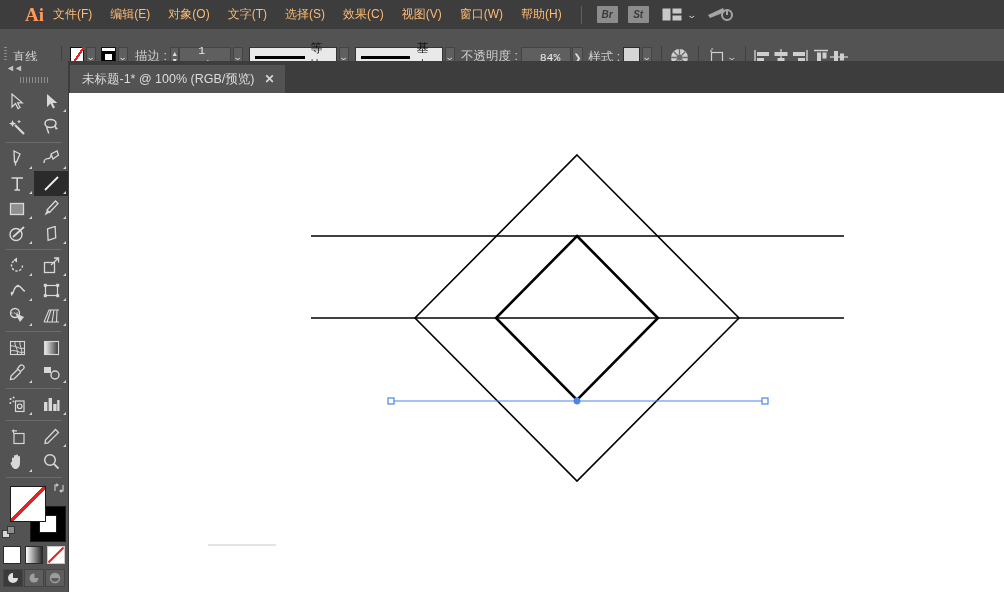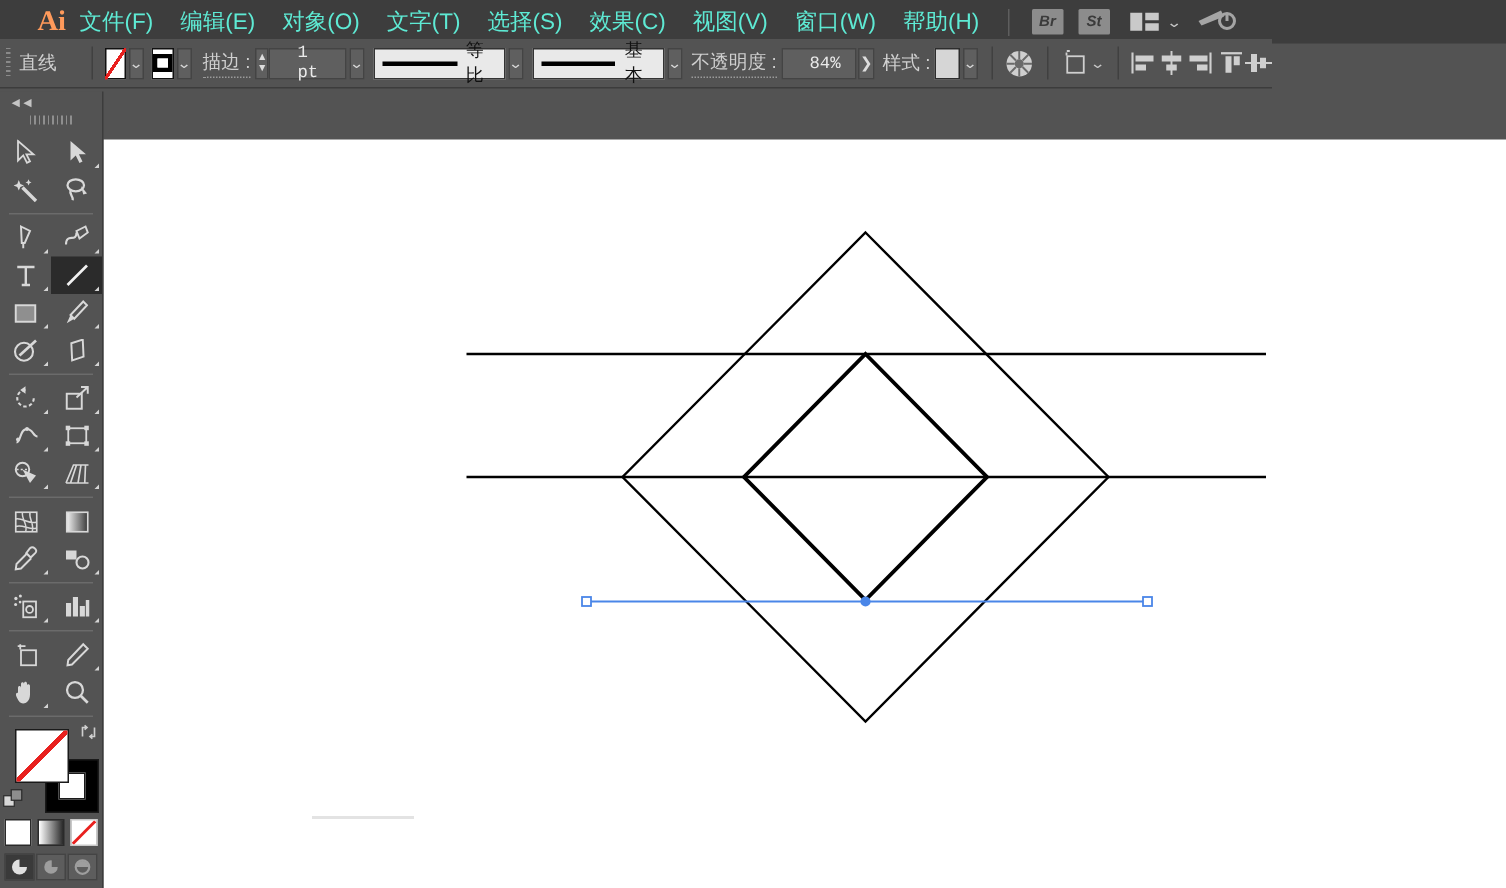--- a/index.html
+++ b/index.html
@@ -15,38 +15,38 @@
   .menubar{
     position:absolute;left:0;top:0;width:1004px;height:29px;
     background:#3d3d3d;display:flex;align-items:center;
   }
   .ai-logo{
     width:44px;text-align:right;color:#ff9a5b;
     font-size:19px;font-weight:bold;font-family:"Liberation Serif",serif;
     letter-spacing:0px;
   }
   .menu-item{
-    color:#5eead4;font-size:15px;padding:0 9px;height:29px;
+    color:#fdba74;font-size:12px;padding:0 9px;height:29px;
     line-height:29px;white-space:nowrap;cursor:default;
   }
   .mb-sep{width:1px;height:18px;background:#5e5e5e;margin:0 10px;}
   .mini-btn{
     width:21px;height:17px;background:#8c8c8c;color:#3b3b3b;
     font-size:10px;font-weight:bold;display:flex;align-items:center;
     justify-content:center;border-radius:1px;margin:0 5px;font-style:italic;
   }
   .arrange-icon{display:flex;gap:1.5px;margin-left:8px;align-items:center;}
   .chev{
     color:#c8c8c8;font-size:9px;margin-left:6px;transform:scaleX(1.4);
   }
   .ws-icon{margin-left:12px;opacity:.85;}
 
   
   .optbar{
-    position:absolute;left:0;top:26px;width:848px;height:32px;
+    position:absolute;left:0;top:41px;width:848px;height:32px;
     background:#535353;display:flex;align-items:center;
     border-bottom:1px solid #3c3c3c;
   }
   .grip{
     width:5px;height:20px;margin:0 6px 0 4px;
     background:repeating-linear-gradient(to bottom,#8a8a8a 0,#8a8a8a 1px,transparent 1px,transparent 3px);
   }
   .opt-label{color:#d0d0d0;font-size:12.5px;white-space:nowrap;}
   .opt-label-u{
     color:#cfcfcf;font-size:12.5px;white-space:nowrap;
@@ -356,20 +356,26 @@
     </div>
     <div class="icon-btn">
       <svg width="18" height="16" viewBox="0 0 18 16">
         <line x1="0" y1="8" x2="18" y2="8" stroke="#cfcfcf" stroke-width="1.3"></line>
         <rect x="4" y="2" width="4" height="12" fill="#cfcfcf"></rect>
         <rect x="10" y="4.5" width="4" height="7" fill="#cfcfcf"></rect>
       </svg>
     </div>
   </div>
 
+  <div class="tabbar">
+    <div class="tab">
+      <span>未标题-1* @ 100% (RGB/预览)</span>
+      <span class="tab-close">✕</span>
+    </div>
+  </div>
 
   <div class="leftgutter"></div>
 
   <div class="docarea">
     <svg class="art" width="936" height="499" viewBox="0 0 936 499">
 
       <polygon points="509,62 671,225 509,388 347,225" fill="none" stroke="#000000" stroke-width="1.6"></polygon>
 
       <polygon points="509,143 590,225 509,307 428,225" fill="none" stroke="#000000" stroke-width="2.6"></polygon>
 

